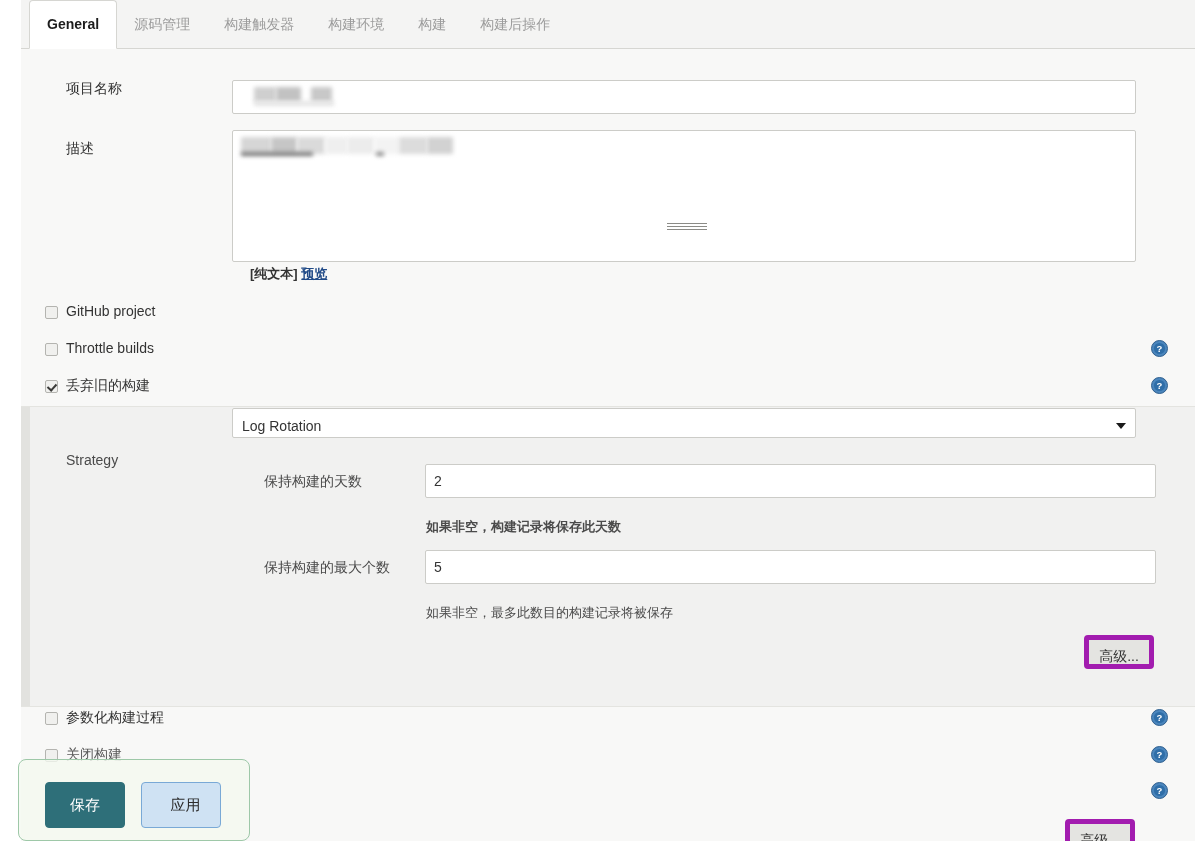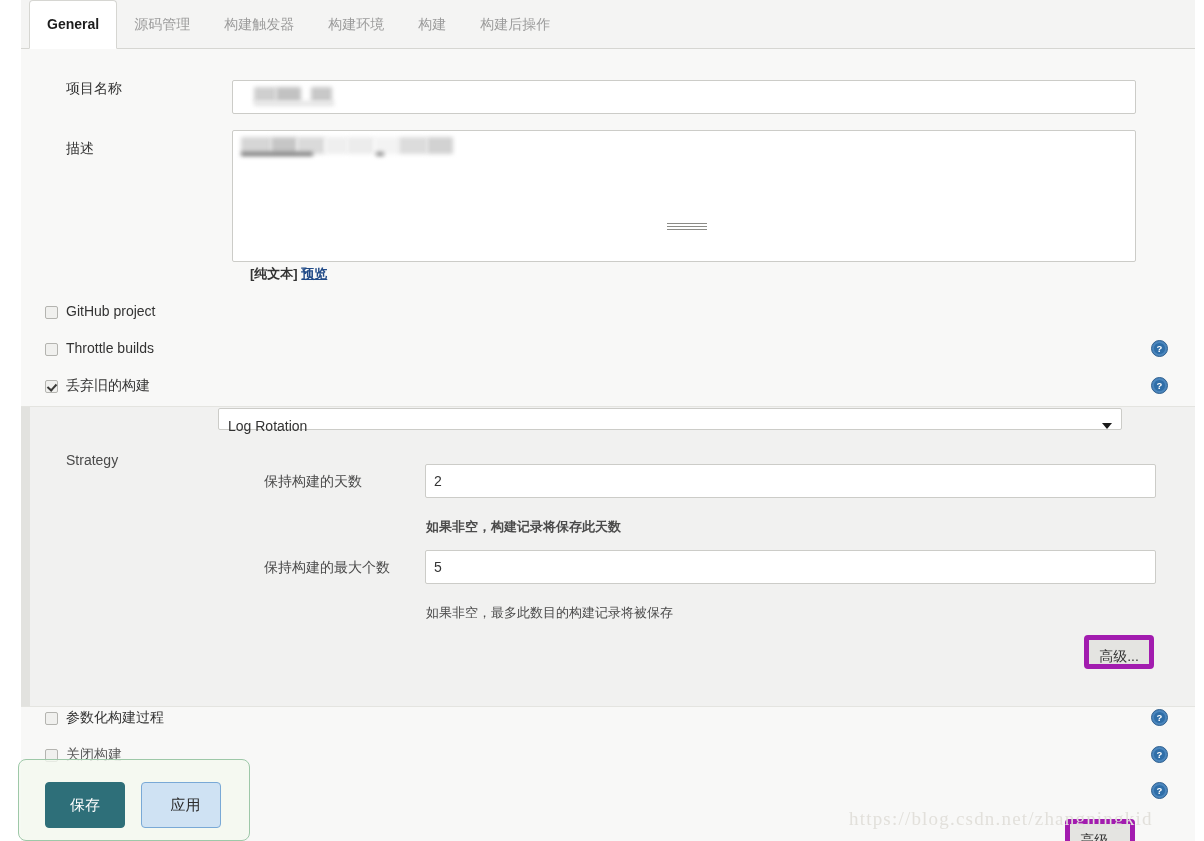--- a/index.html
+++ b/index.html
@@ -353,21 +353,21 @@
           <text x="8.5" y="12.4" font-size="9.5" font-family="Liberation Sans, sans-serif" font-weight="bold" fill="#ffffff" text-anchor="middle">?</text>
         </svg>
       </div>
     </div>
 
     <div class="panel" style="left:0; top:357px; width:1174px; height:299px;">
       <div class="panel-bar" style="height:299px;"></div>
     </div>
 
     <div class="lbl" style="left:45px; top:403px; color:#4a4a4a;">Strategy</div>
-    <div class="sel" style="left:197px; top:359px; width:904px; height:22px; top:359px;">
+    <div class="sel" style="left:211px; top:359px; width:904px; height:30px; top:359px;">
       <span class="selval">Log Rotation</span>
       <span class="arrow"></span>
     </div>
 
     <div class="lbl" style="left:243px; top:424px; color:#4a4a4a;">保持构建的天数</div>
     <input class="tin" style="left: 404px; top: 415px; width: 731px; height: 34px;" value="2">
     <div class="hint" style="left:405px; top:469px;font-weight:bold;">如果非空，构建记录将保存此天数</div>
 
     <div class="lbl" style="left:243px; top:510px; color:#4a4a4a;">保持构建的最大个数</div>
     <input class="tin" style="left: 404px; top: 501px; width: 731px; height: 34px;" value="5">
@@ -402,21 +402,20 @@
     <div class="help" style="left:1130px; top:733px;">
       <svg width="17" height="17" viewBox="0 0 17 17">
         <circle cx="8.5" cy="8.5" r="8" fill="#4b86bd" stroke="#2f5f8e" stroke-width="1"></circle>
         <circle cx="8.5" cy="8.5" r="5.6" fill="#2f6ea8"></circle>
         <text x="8.5" y="12.4" font-size="9.5" font-family="Liberation Sans, sans-serif" font-weight="bold" fill="#ffffff" text-anchor="middle">?</text>
       </svg>
     </div>
 
     <div class="advbtn" style="left:1044px; top:770px; width:70px; height:34px; line-height:32px;">高级...</div>
 
-    <div class="watermark" style="left:828px; top:759px;">https://blog.csdn.net/zhangningkid</div>
 
   </div>
 
   <div class="gutter-left"></div>
   <div class="gutter-right"></div>
 
   <div id="savebar">
     <div class="mainbtn btn-save" style="left:26px; top:22px; width:80px; height:46px; line-height:44px;">保存</div>
     <div class="mainbtn btn-apply" style="left:122px; top:22px; width:80px; height:46px; line-height:44px;padding-left:9px;">应用</div>
   </div>

